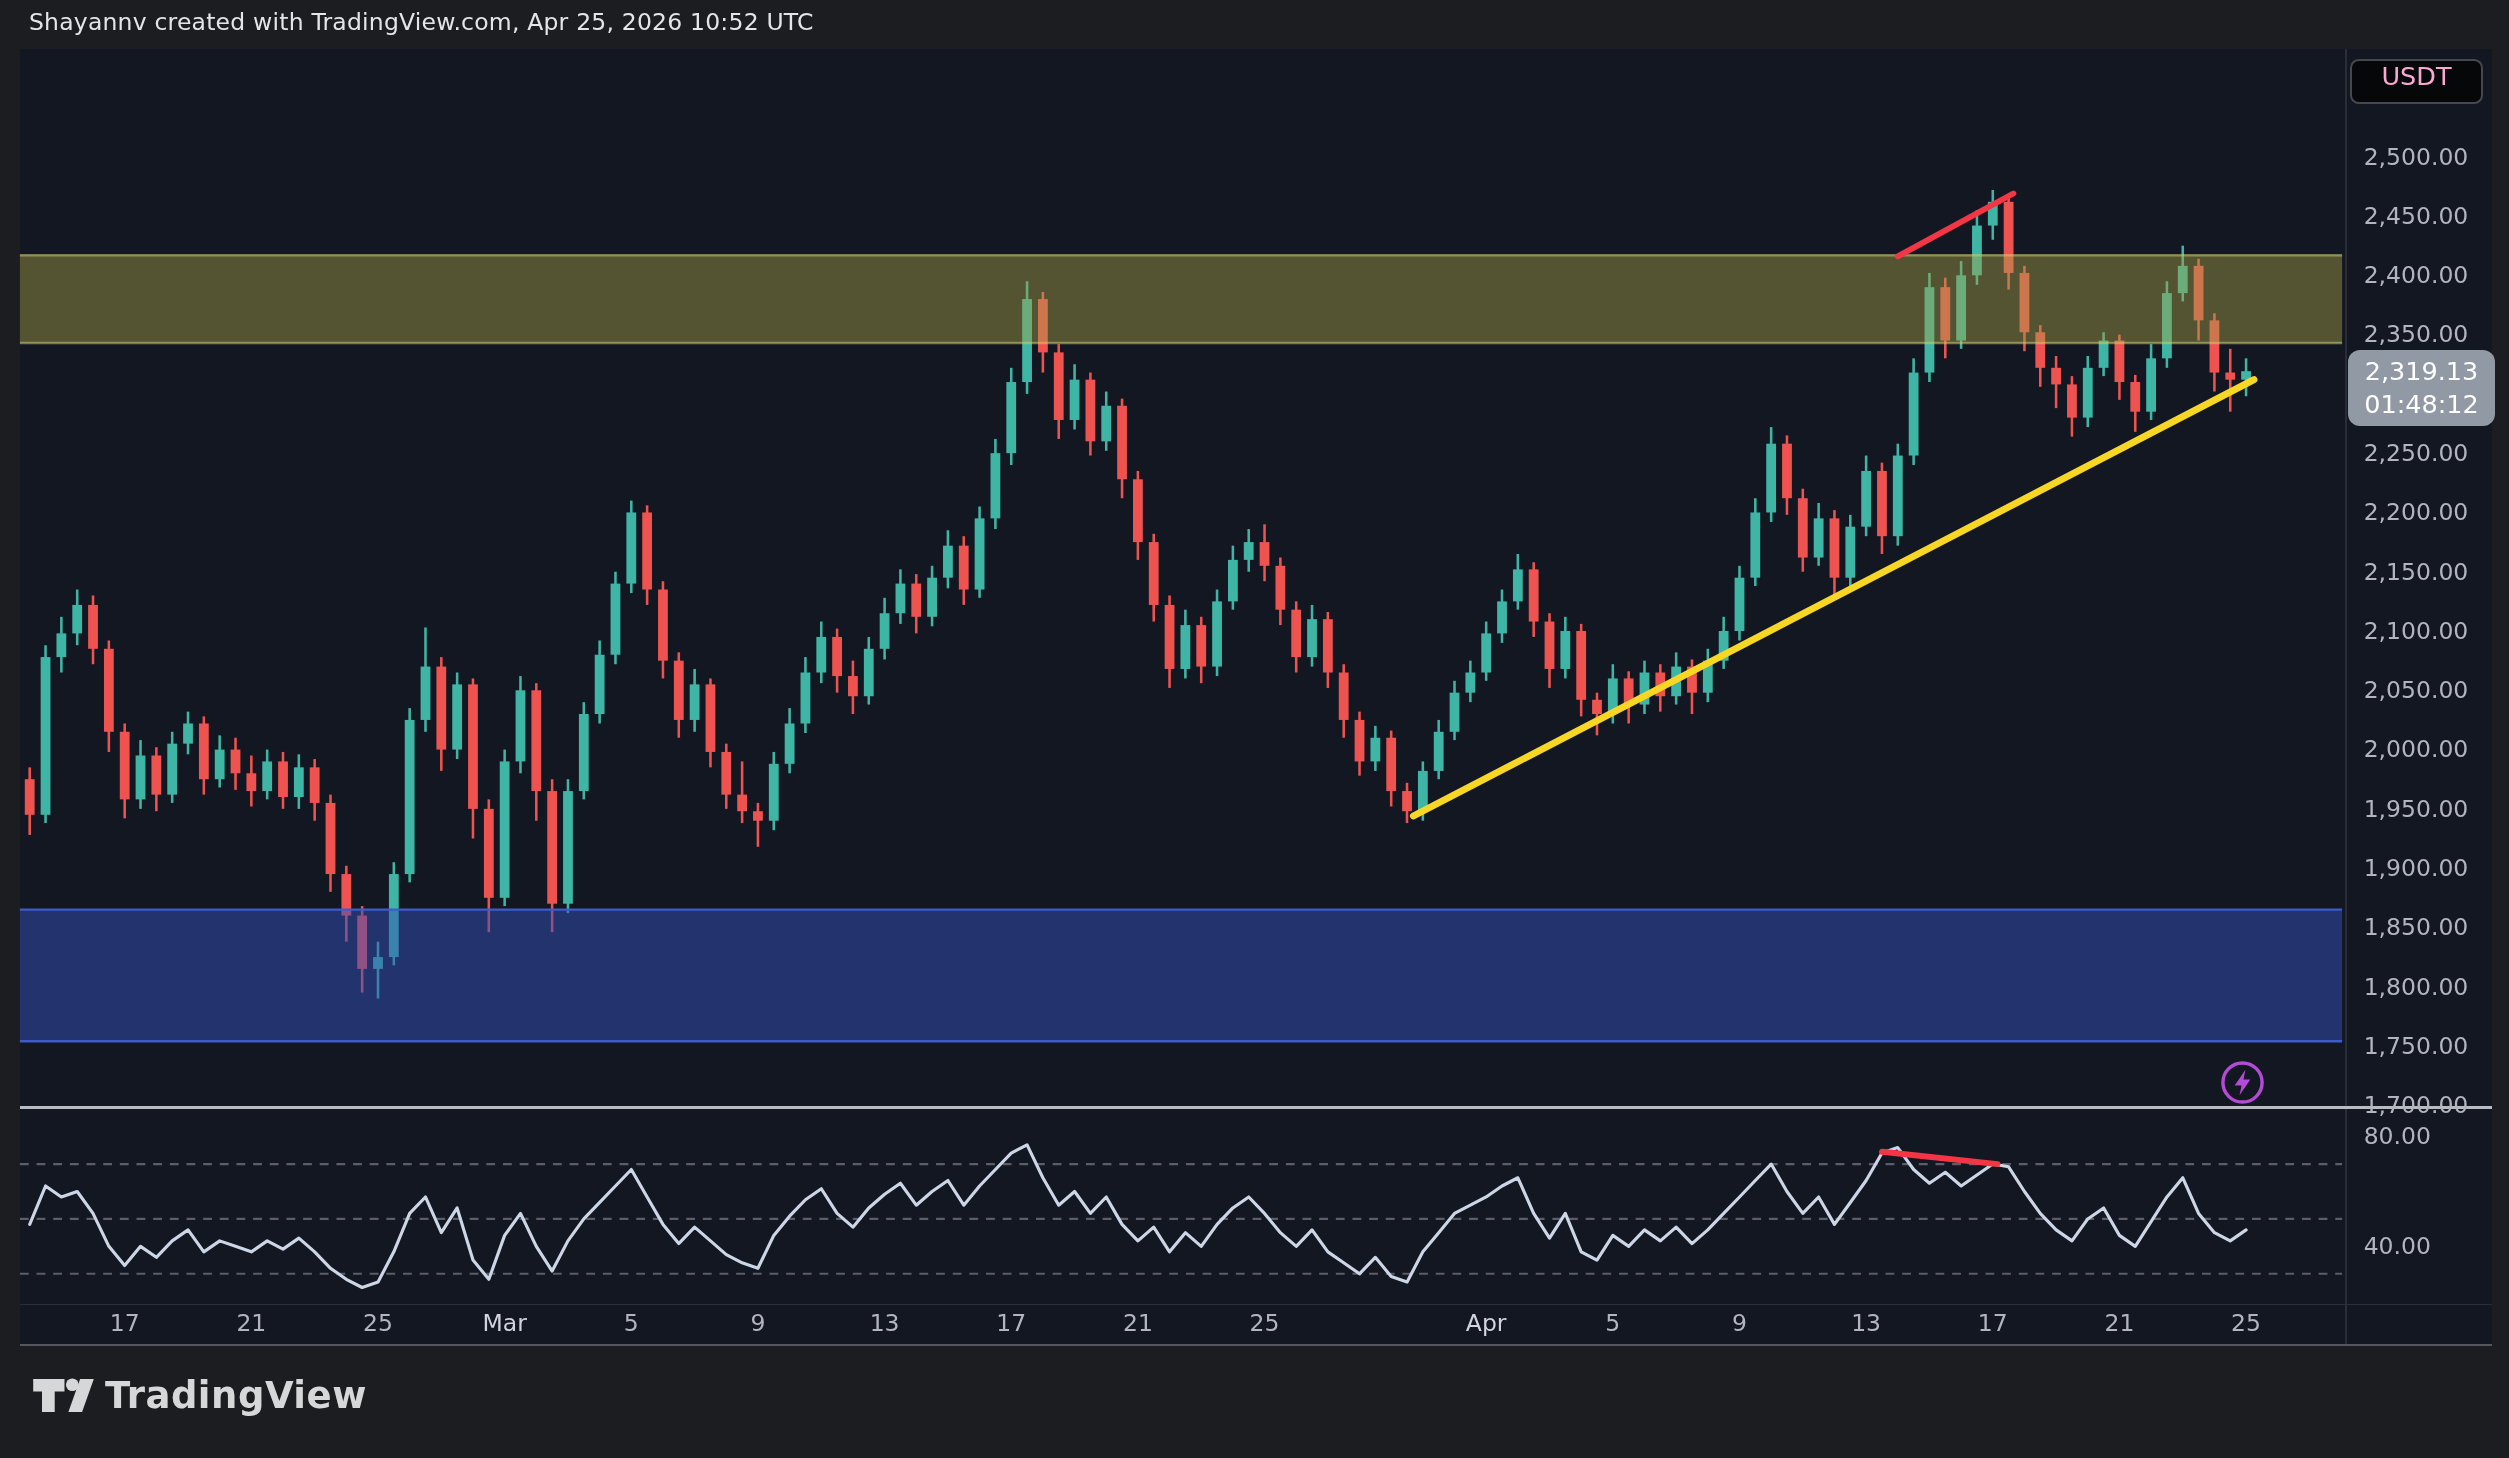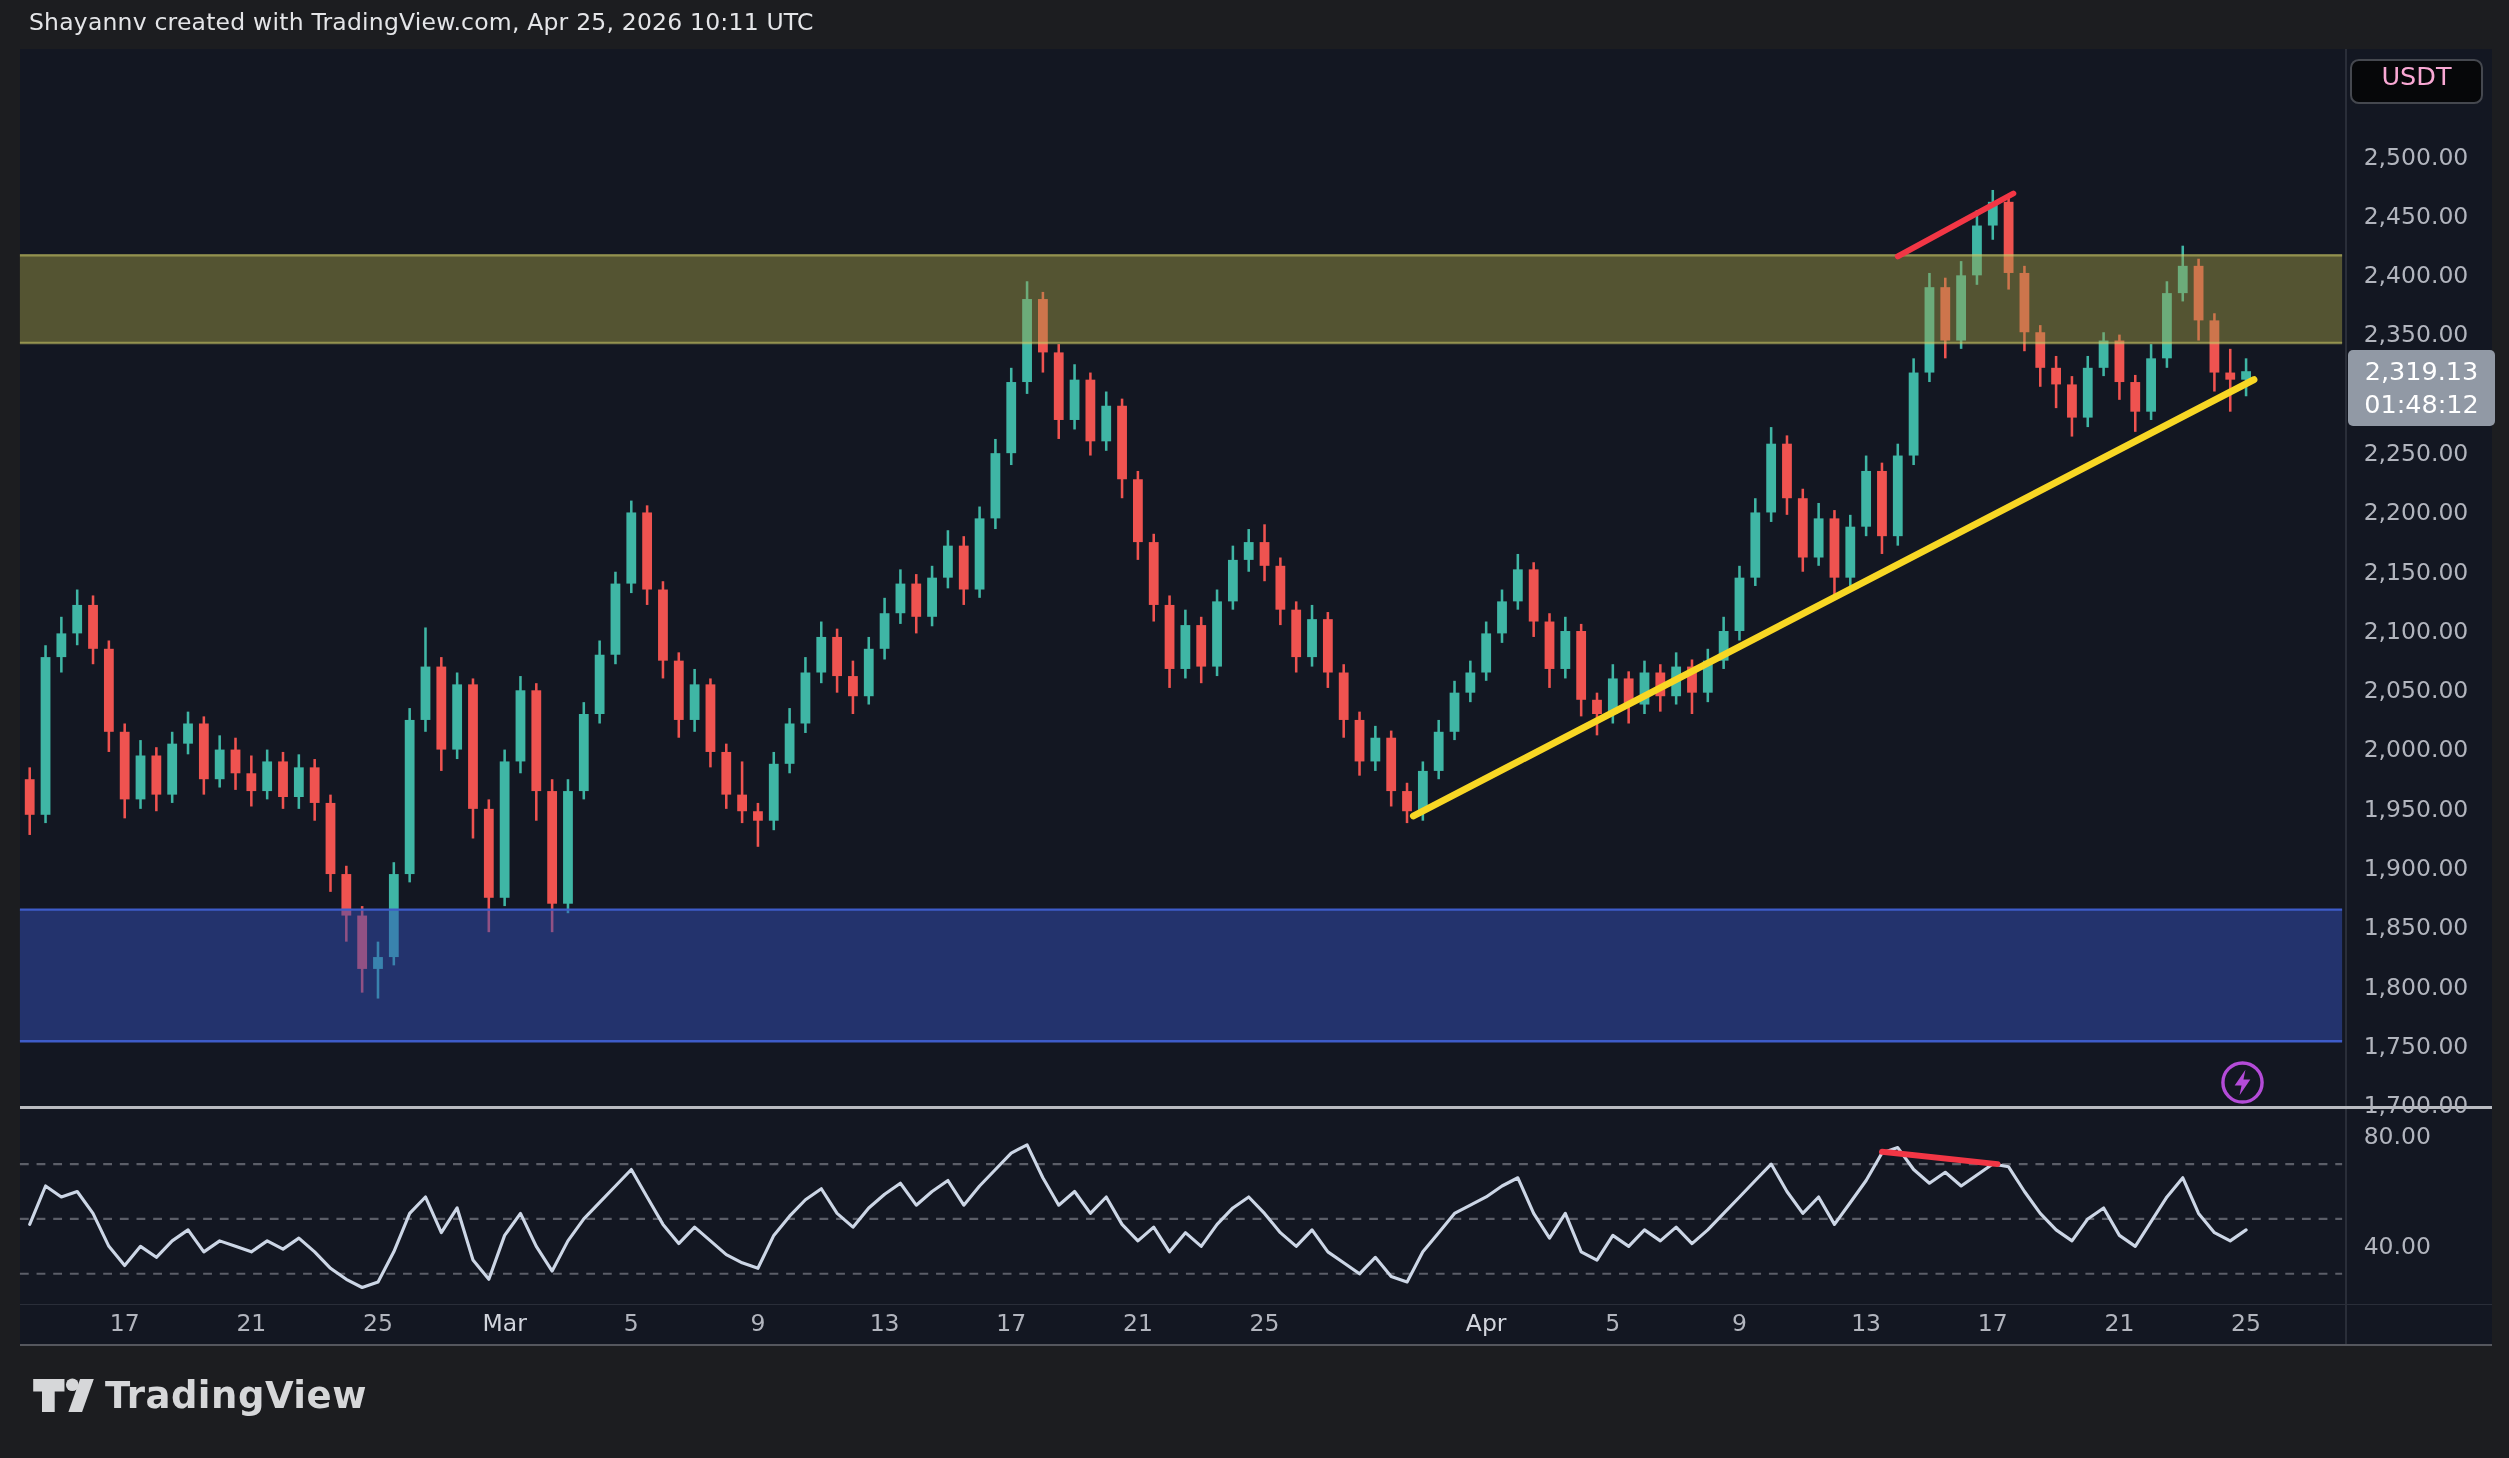--- a/index.html
+++ b/index.html
@@ -9,32 +9,32 @@
   #header-text{left:29px;top:7.8px;color:#e4e5e8;font-size:23.5px;letter-spacing:0.2px;white-space:nowrap;}
   #chart-bg{left:19.6px;top:49px;width:2472px;height:1297px;background:#131722;}
   #axis-vsep{left:2345px;top:49px;width:2px;height:1297px;background:#2a2e39;}
   #pane-sep{left:19.6px;top:1106px;width:2472px;height:2.9px;background:#b9bbc1;}
   #time-axis-border{left:19.6px;top:1304px;width:2472px;height:1px;background:#2a2e39;}
   #chart-bottom-border{left:19.6px;top:1344px;width:2472px;height:2px;background:#55575e;}
   #chart-svg{left:0;top:0;}
   #usdt-badge{left:2350px;top:59px;width:133px;height:45px;background:#060709;border:2px solid #45484f;
     border-radius:8.8px;display:flex;justify-content:center;color:#f9a8d4;
     font-size:25.5px;font-weight:normal;box-sizing:border-box;}
-  #price-badge{left:2348px;top:350px;width:147px;height:76px;background:#9199a5;border-radius:5px;
+  #price-badge{left:2348px;top:350px;width:147px;height:76px;background:#9199a5;border-radius:12px;
     display:flex;flex-direction:column;align-items:center;justify-content:center;color:#ffffff;
     font-size:25.5px;line-height:33px;}
   #lightning-button{left:2219px;top:1059px;width:47px;height:47px;}
   #tv-logo{left:33px;top:1374px;display:flex;align-items:center;gap:11px;}
   #tv-logo-text{color:#d6d7d9;font-size:37px;font-weight:bold;letter-spacing:0.5px;}
 </style>
 </head>
 <body>
 
 <div id="header" class="abs">
-  <div id="header-text" class="abs">Shayannv created with TradingView.com, Apr 25, 2026 10:11 UTC</div>
+  <div id="header-text" class="abs">Shayannv created with TradingView.com, Apr 25, 2026 10:52 UTC</div>
 </div>
 
 <div id="chart-bg" class="abs"></div>
 <div id="axis-vsep" class="abs"></div>
 <div id="pane-sep" class="abs"></div>
 <div id="time-axis-border" class="abs"></div>
 <div id="chart-bottom-border" class="abs"></div>
 
 <svg id="chart-svg" class="abs" width="2509" height="1458" viewBox="0 0 2560 1488">
   <g id="g-candles">

